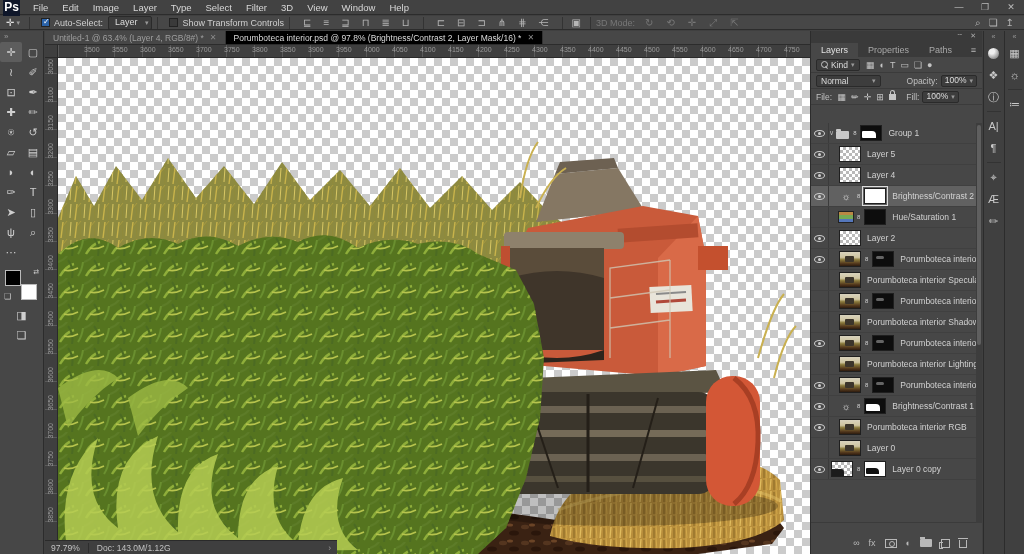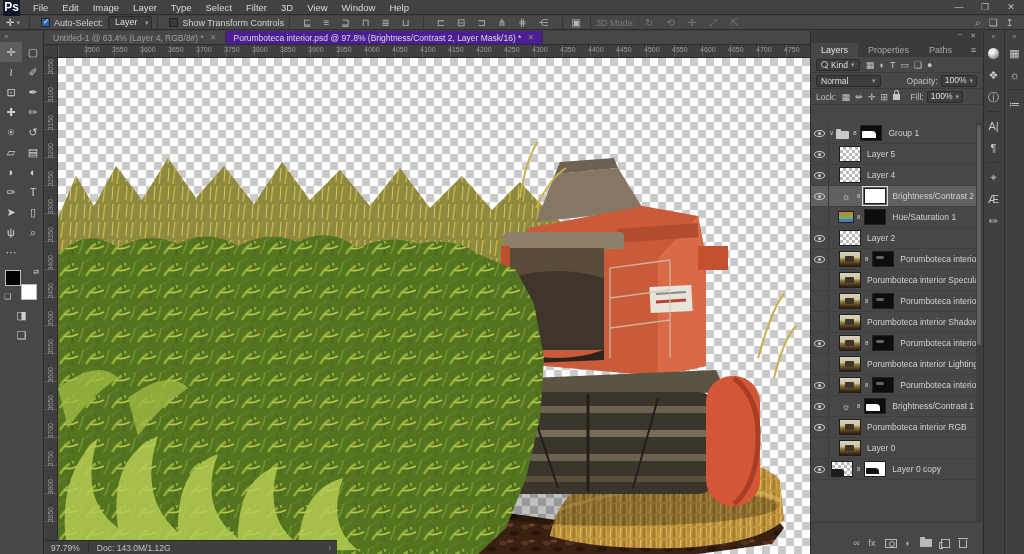--- a/index.html
+++ b/index.html
@@ -48,21 +48,21 @@
   .sw-rst { position:absolute; right:0; top:-2px; font-size:7px; color:#ccc; }
   .tb-bottom { display:flex; flex-direction:column; align-items:center; gap:6px; margin-top:8px; }
   .tb-bottom .tool { height:14px; }
 
   
   .docarea { position:absolute; left:45px; top:31px; width:765px; height:523px; background:#3b3b3b; }
   .tabbar { position:absolute; left:0; top:0; width:765px; height:14px; background:#474747; display:flex;
             border-bottom:1px solid #2c2c2c; }
   .doc-tab { display:flex; align-items:center; gap:6px; padding:0 8px; font-size:8.5px; color:#9f9f9f;
              border-right:1px solid #333; }
-  .doc-tab.active { background:#4c1d95; color:#dcdcdc; }
+  .doc-tab.active { background:#000000; color:#dcdcdc; }
   .tab-x { color:#8a8a8a; font-size:8px; }
 
   .ruler-h { position:absolute; left:13px; top:14px; width:752px; height:13px; background:#3f3f3f;
              border-bottom:1px solid #2a2a2a; overflow:hidden;
              background-image:repeating-linear-gradient(90deg,#5a5a5a 0,#5a5a5a 1px,transparent 1px,transparent 28px); }
   .ruler-v { position:absolute; left:0; top:14px; width:13px; height:509px; background:#3f3f3f;
              border-right:1px solid #2a2a2a; overflow:hidden;
              background-image:repeating-linear-gradient(180deg,#5a5a5a 0,#5a5a5a 1px,transparent 1px,transparent 28px); }
   .ruler-corner { position:absolute; left:0; top:14px; width:13px; height:13px; background:#3f3f3f;
                   border-right:1px solid #2a2a2a; border-bottom:1px solid #2a2a2a; z-index:3; }
@@ -472,21 +472,21 @@
         <span class="f-caret">▾</span>
       </span>
       <span style="margin-left:26px;color:#c0c0c0;">Opacity:</span>
       <span class="mini-field" style="margin-left:3px;">
         <span>100%</span>
         <span class="f-caret">▾</span>
       </span>
     </div>
 
     <div class="lock-row">
-      <span style="color:#c0c0c0;">Lock:</span>
+      <span style="color:#c0c0c0;">File:</span>
       <span style="display:flex;margin-left:3px;align-items:center;">
           <span class="f-ico">▦</span>
           <span class="f-ico">✏</span>
           <span class="f-ico">✛</span>
           <span class="f-ico">⊞</span>
         </span>
       <span class="i-lock"></span>
       <span style="margin-left:8px;color:#c0c0c0;">Fill:</span>
       <span class="mini-field" style="margin-left:3px;">
         <span>100%</span>

